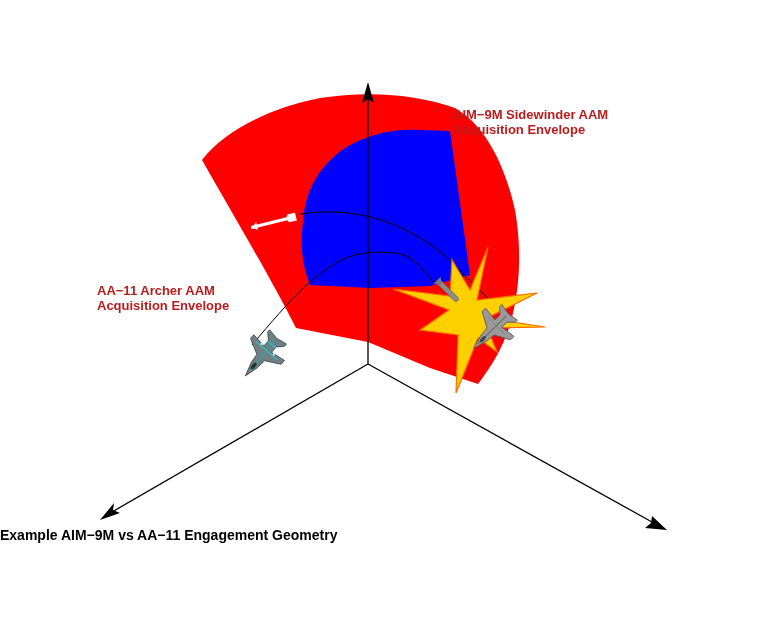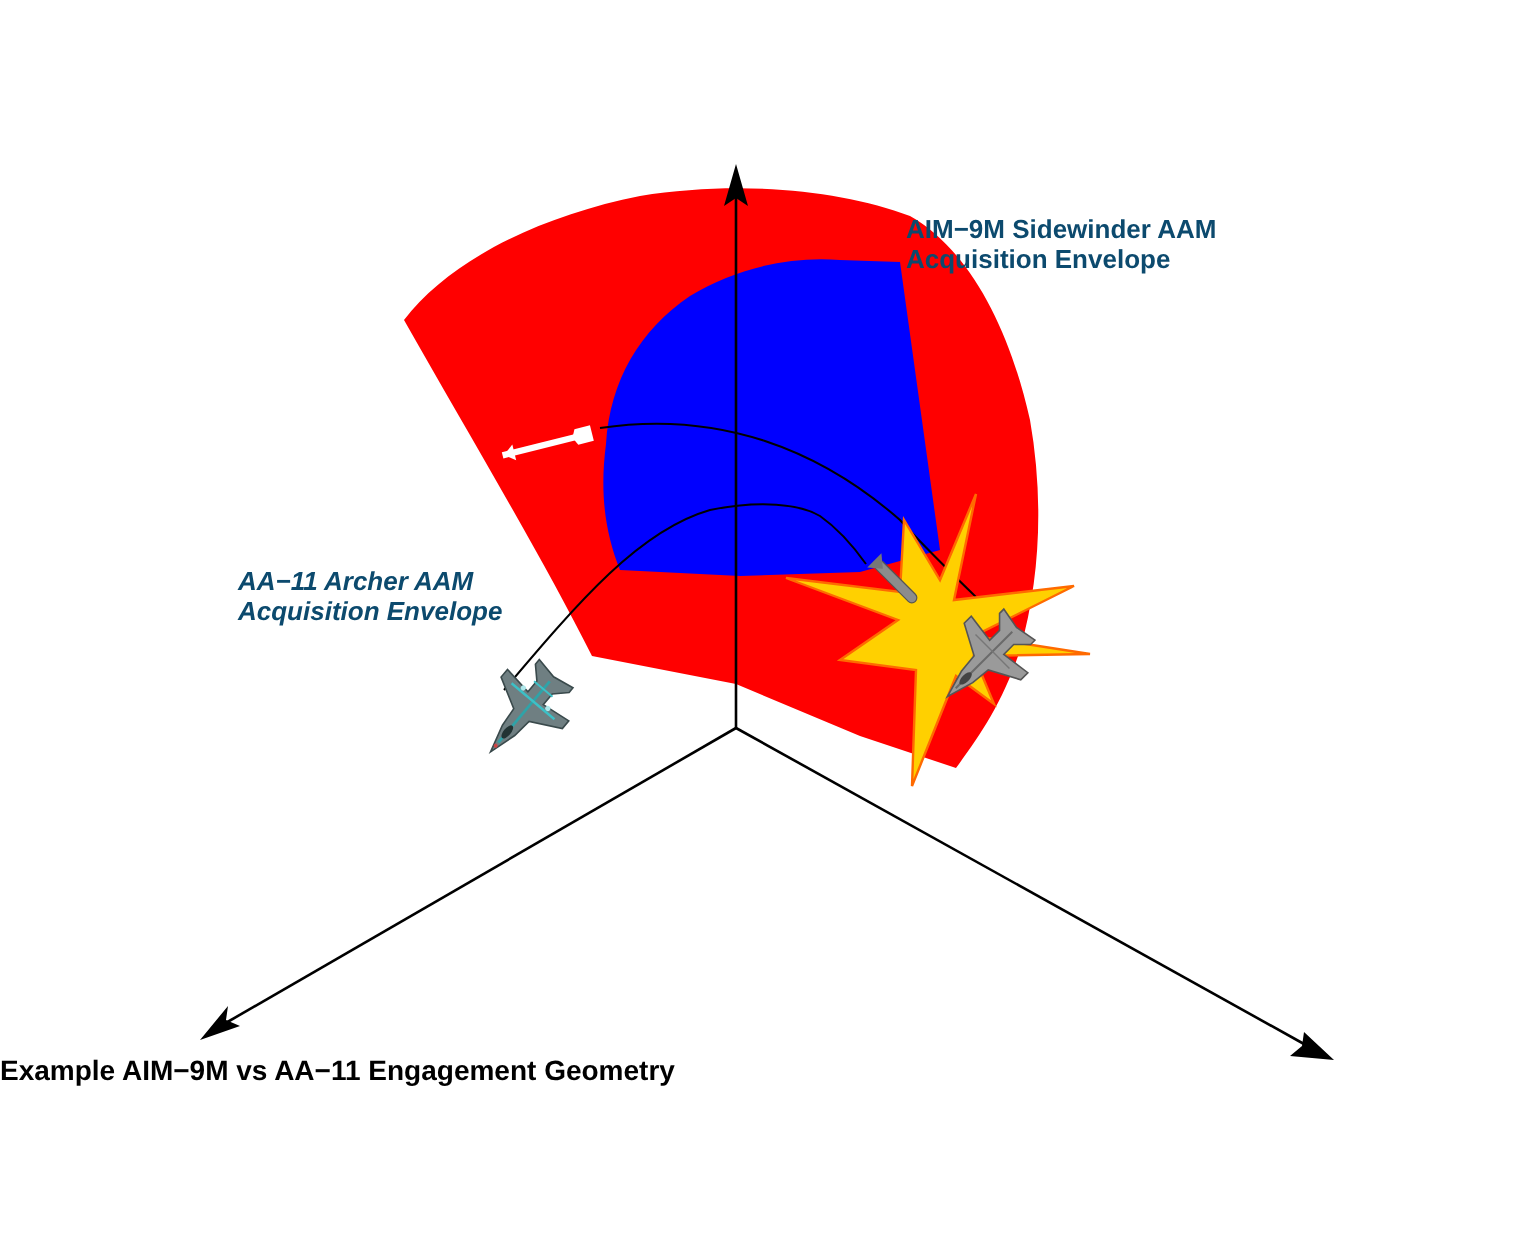--- a/index.html
+++ b/index.html
@@ -1,21 +1,21 @@
 <!DOCTYPE html>
 <html><head>
   <meta charset="utf-8">
   <style>
     html, body { margin: 0; padding: 0; background: #ffffff; }
     body { width: 768px; height: 626px; position: relative; overflow: hidden; font-family: "Liberation Sans", sans-serif; }
     #stage { position: absolute; left: 0; top: 0; width: 768px; height: 626px; }
-    .label { position: absolute; font-family: "Liberation Sans", sans-serif; font-weight: bold; color: #0c4a6e; font-size: 13px; line-height: 15px; white-space: nowrap; }
+    .label { position: absolute; font-family: "Liberation Sans", sans-serif; font-weight: bold; color: #b91c1c; font-size: 13px; line-height: 15px; white-space: nowrap; }
     .label div { display: block; }
     #lbl-aim9 { left: 453px; top: 107px; }
-    #lbl-aa11 { left: 119px; top: 283px; font-style: italic; }
+    #lbl-aa11 { left: 97px; top: 283px; }
     #title { position: absolute; left: 0; width: 742px; top: 527px; font-size: 14px; font-weight: bold; font-family: "Liberation Sans", sans-serif; }
   </style>
 </head>
 <body>
 
 <svg id="stage" width="768" height="626" viewBox="0 0 768 626" xmlns="http://www.w3.org/2000/svg">
 
   <path d="M202,160 C225,130 270,108 320,98 C370,90 420,95 455,108 C485,125 505,165 515,210 C522,250 520,290 510,325 C502,350 490,368 478,384 L430,368 L368,342 L296,328 C272,280 236,220 202,160 Z" fill="#ff0000"></path>
 
   <path d="M303,222 C305,190 320,165 345,148 C368,134 395,128 420,130 L450,131 L470,275 L430,286 L370,288 L310,285 C302,265 300,245 303,222 Z" fill="#0000ff"></path>

